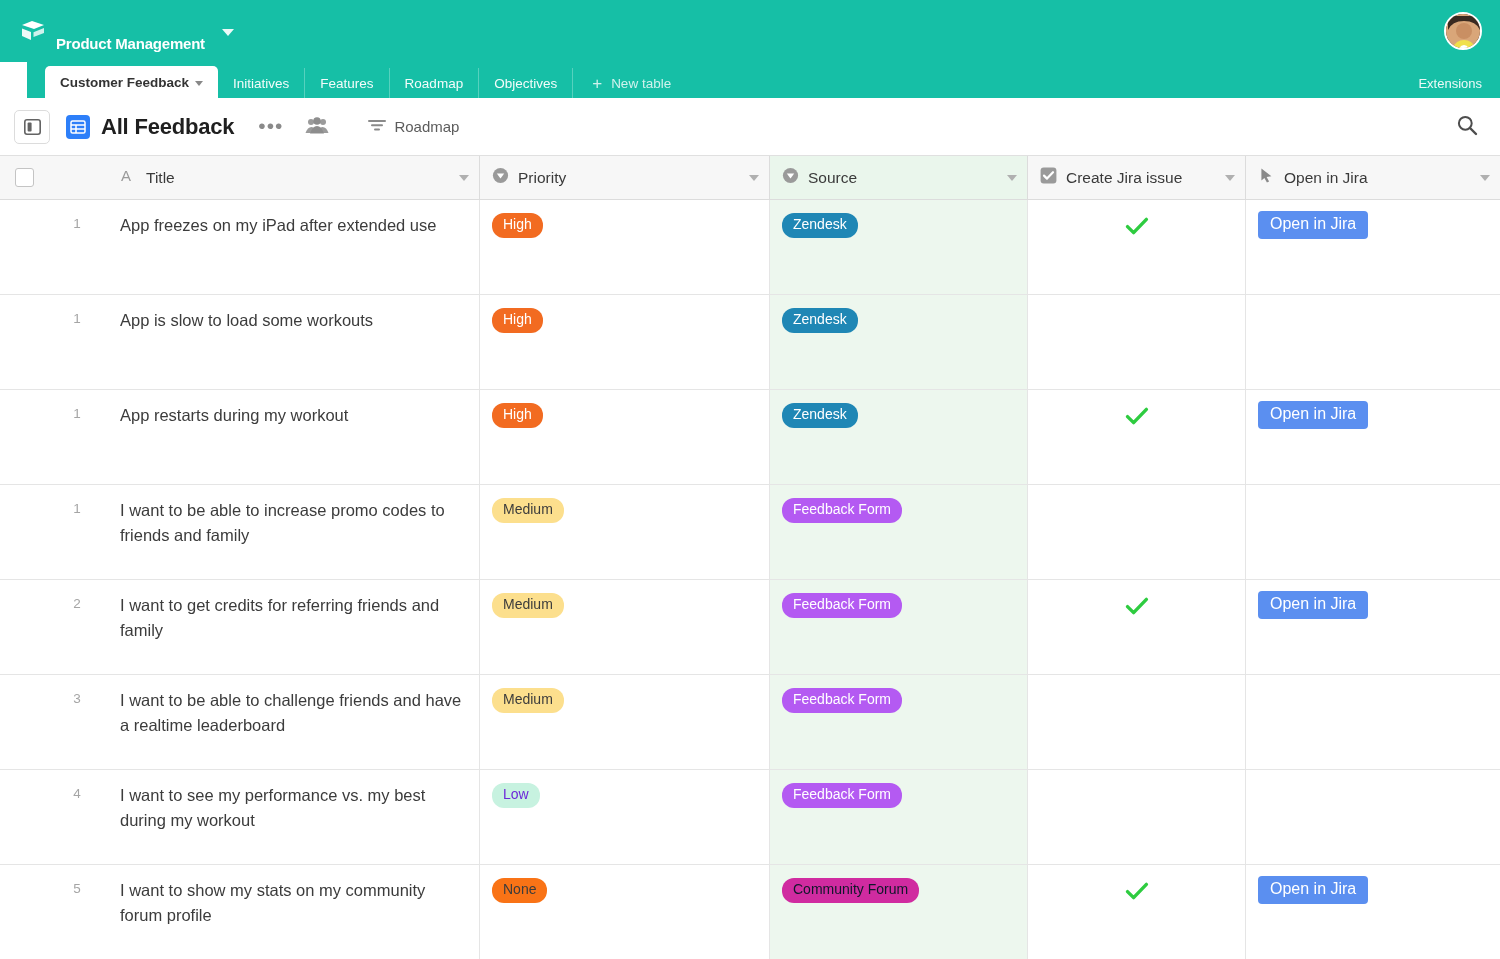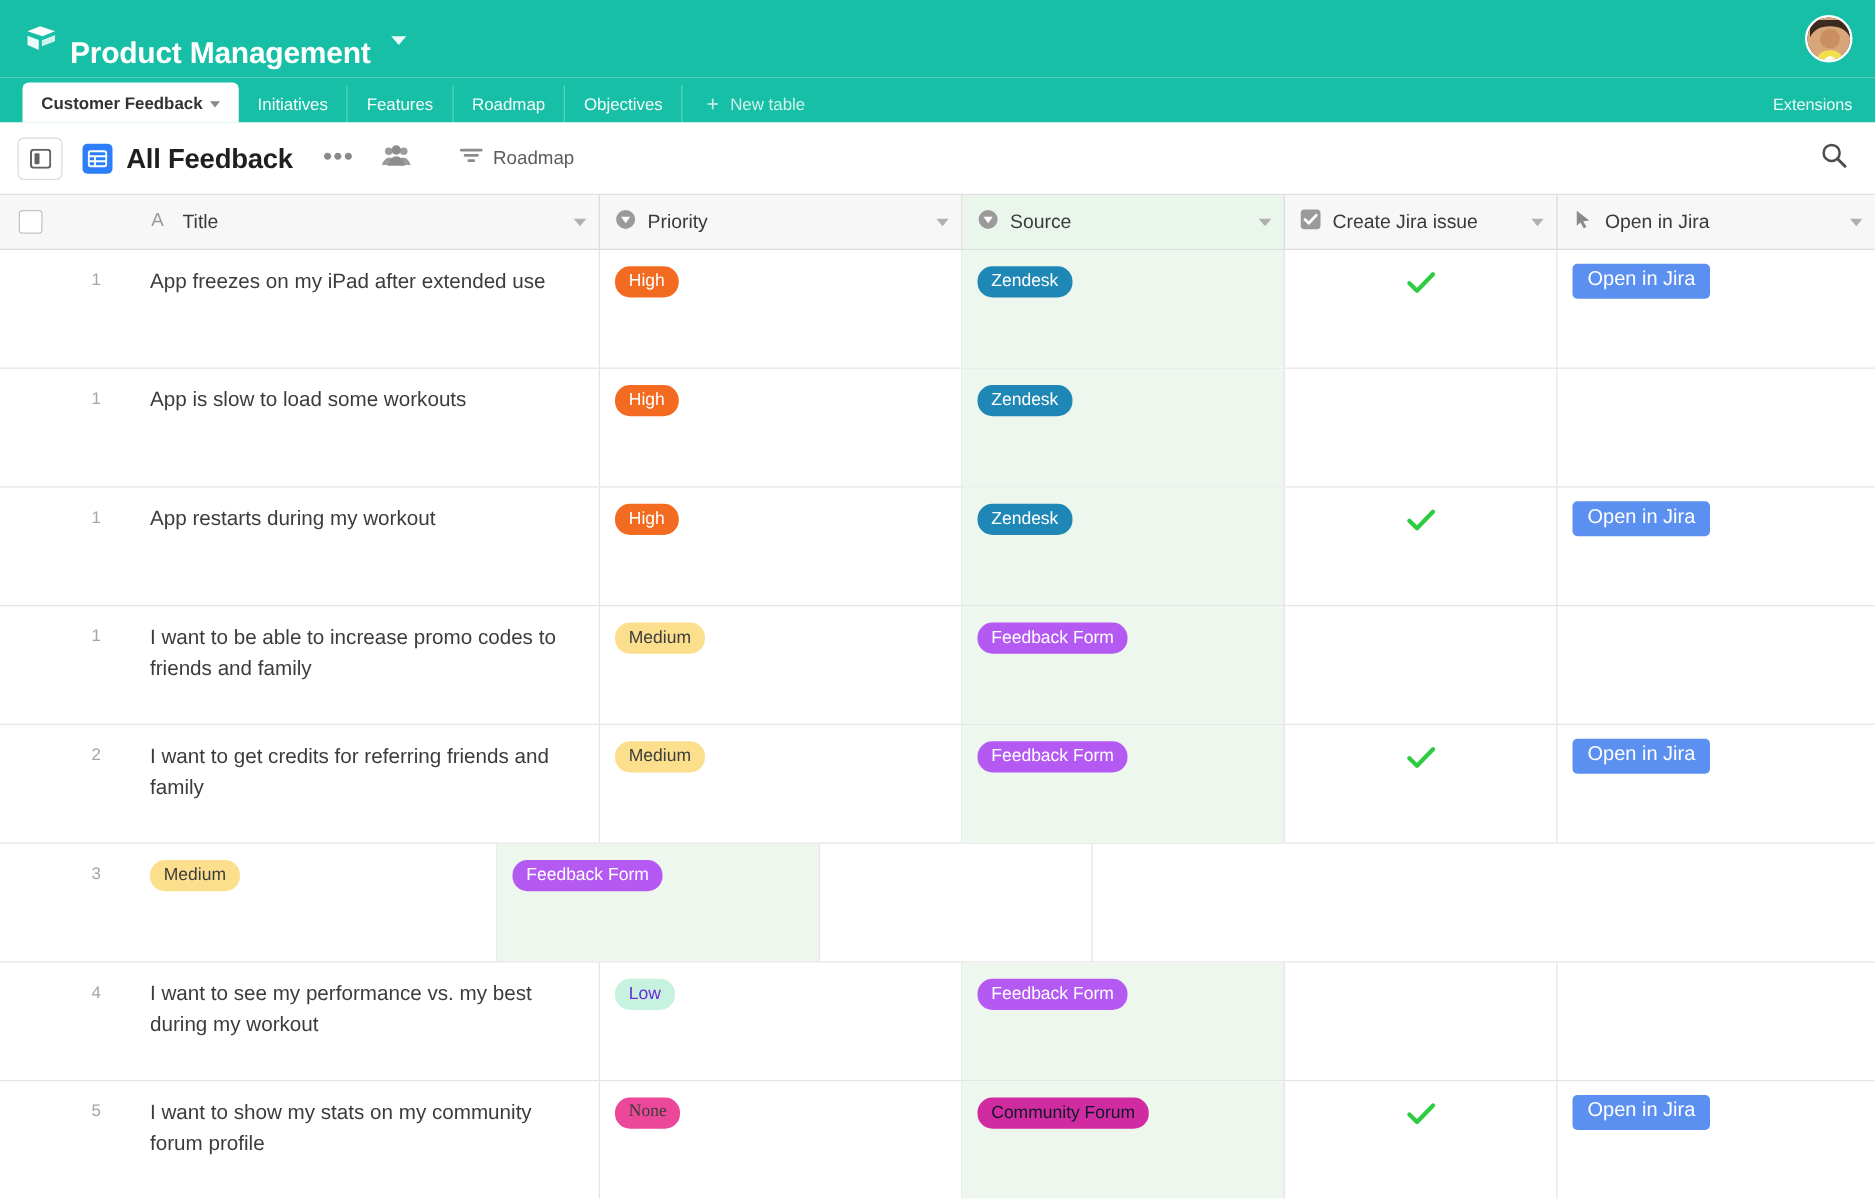--- a/index.html
+++ b/index.html
@@ -16,21 +16,21 @@
     background: #16bfa6;
     display: flex;
     align-items: center;
     padding: 0 18px 0 20px;
     position: relative;
   }
   .brand { display: flex; align-items: center; gap: 10px; }
   .brand-logo { width: 26px; height: 24px; display: block; }
   .brand-title {
     color: #ffffff;
-    font-size: 24px;
+    font-size: 15px;
     font-weight: bold;
     letter-spacing: -0.2px;
     margin-top: 24px;
   }
   .caret-down {
     width: 0; height: 0;
     border-left: 6px solid transparent;
     border-right: 6px solid transparent;
     border-top: 7px solid rgba(255,255,255,0.92);
     margin-left: 7px;
@@ -60,20 +60,21 @@
   .avatar svg { display: block; }
 
   
   .tabstrip {
     height: 36px;
     background: #16bfa6;
     display: flex;
     align-items: flex-end;
     padding-left: 18px;
     position: relative;
+    margin-left: 27px;
   }
   .tab {
     height: 30px;
     display: flex; align-items: center; gap: 6px;
     padding: 0 15px;
     font-size: 13.5px;
     color: rgba(255,255,255,0.95);
     cursor: pointer;
     white-space: nowrap;
     border-right: 1px solid rgba(255,255,255,0.28);
@@ -454,20 +455,23 @@
         <div class="cell c-jira jira-cell">
           <svg class="checkmark" viewBox="0 0 26 26">
             <path d="M3.5 13.6 L9.6 19.6 L22.4 6.4" fill="none" stroke="#2ecc40" stroke-width="3.4" stroke-linecap="round" stroke-linejoin="round"></path>
           </svg>
         </div>
         <div class="cell c-open open-cell nob"><span class="jira-btn">Open in Jira</span></div>
       </div>
       <div class="row" style="height: 95px;">
         <div class="cell c-check row-check"></div>
         <div class="cell c-num rownum">3</div>
+        <div class="cell c-title">
+          <div class="title-text">I want to be able to challenge friends and have a realtime leaderboard</div>
+        </div>
         <div class="cell c-pri"><span class="badge" style="background:#fcdf8d;color:#3c3c3c;">Medium</span></div>
         <div class="cell c-src src-tint" style="background:#edf7ee;"><span class="badge" style="background:#b45af2;color:#ffffff;">Feedback Form</span></div>
         <div class="cell c-jira jira-cell"></div>
         <div class="cell c-open open-cell nob"></div>
       </div>
       <div class="row" style="height: 95px;">
         <div class="cell c-check row-check"></div>
         <div class="cell c-num rownum">4</div>
         <div class="cell c-title">
           <div class="title-text">I want to see my performance vs. my best during my workout</div>
@@ -476,21 +480,21 @@
         <div class="cell c-src src-tint" style="background:#edf7ee;"><span class="badge" style="background:#b45af2;color:#ffffff;">Feedback Form</span></div>
         <div class="cell c-jira jira-cell"></div>
         <div class="cell c-open open-cell nob"></div>
       </div>
       <div class="row" style="height: 95px;">
         <div class="cell c-check row-check"></div>
         <div class="cell c-num rownum">5</div>
         <div class="cell c-title">
           <div class="title-text">I want to show my stats on my community forum profile</div>
         </div>
-        <div class="cell c-pri"><span class="badge" style="background:#ec4899;color:#3c3c3c;font-family:Liberation Serif, serif;">None</span></div>
+        <div class="cell c-pri"><span class="badge" style="background:#f97316;color:#3c3c3c;">None</span></div>
         <div class="cell c-src src-tint" style="background:#edf7ee;"><span class="badge" style="background:#d02ba0;color:#0f172a;">Community Forum</span></div>
         <div class="cell c-jira jira-cell">
           <svg class="checkmark" viewBox="0 0 26 26">
             <path d="M3.5 13.6 L9.6 19.6 L22.4 6.4" fill="none" stroke="#2ecc40" stroke-width="3.4" stroke-linecap="round" stroke-linejoin="round"></path>
           </svg>
         </div>
         <div class="cell c-open open-cell nob"><span class="jira-btn">Open in Jira</span></div>
       </div>
     </div>
 </div>

